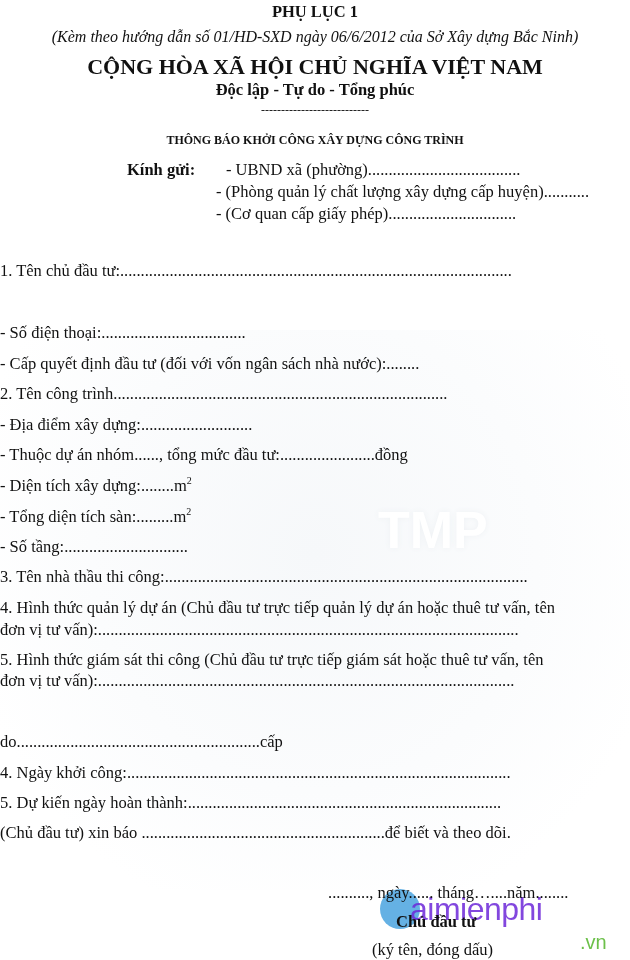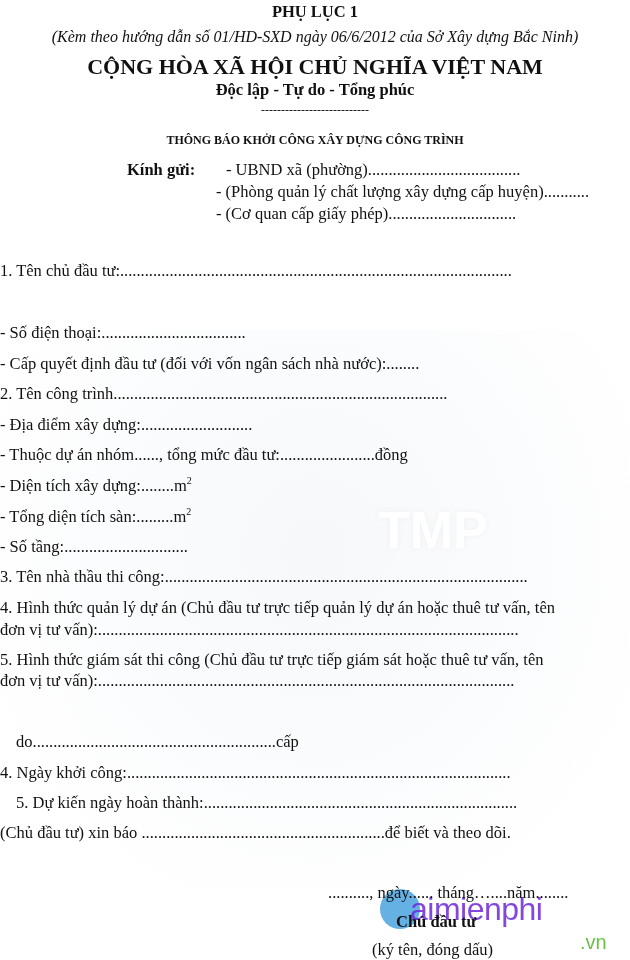--- a/index.html
+++ b/index.html
@@ -107,23 +107,23 @@
   <div class="line" style="top:415px;left:0;">- Địa điểm xây dựng:...........................</div>
   <div class="line" style="top:445px;left:0;">- Thuộc dự án nhóm......, tổng mức đầu tư:.......................đồng</div>
   <div class="line" style="top:476px;left:0;"><span>- Diện tích xây dựng:........m</span><sup>2</sup></div>
   <div class="line" style="top:507px;left:0;"><span>- Tổng diện tích sàn:.........m</span><sup>2</sup></div>
   <div class="line" style="top:537px;left:0;">- Số tầng:..............................</div>
   <div class="line" style="top:567px;left:0;">3. Tên nhà thầu thi công:........................................................................................</div>
   <div class="line" style="top:598px;left:0;">4. Hình thức quản lý dự án (Chủ đầu tư trực tiếp quản lý dự án hoặc thuê tư vấn, tên</div>
   <div class="line" style="top:620px;left:0;">đơn vị tư vấn):......................................................................................................</div>
   <div class="line" style="top:650px;left:0;">5. Hình thức giám sát thi công (Chủ đầu tư trực tiếp giám sát hoặc thuê tư vấn, tên</div>
   <div class="line" style="top:671px;left:0;">đơn vị tư vấn):.....................................................................................................</div>
-  <div class="line" style="top:732px;left:0;padding-left:16px;">do...........................................................cấp</div>
+  <div class="line" style="top:732px;left:0;">do...........................................................cấp</div>
   <div class="line" style="top:763px;left:0;">4. Ngày khởi công:.............................................................................................</div>
-  <div class="line" style="top:793px;left:16px;text-align:center;">5. Dự kiến ngày hoàn thành:............................................................................</div>
+  <div class="line" style="top:793px;left:0;text-align:center;">5. Dự kiến ngày hoàn thành:............................................................................</div>
   <div class="line" style="top:823px;left:0;">(Chủ đầu tư) xin báo ...........................................................để biết và theo dõi.</div>
 
   <div class="wm-logo">
     <div class="T"></div>
     <div class="word">aimienphi</div>
     <div class="vn">.vn</div>
   </div>
 
   <div class="line" style="top:883px;left:320px;margin-left:8px;">.........., ngày...... tháng…....năm........</div>
   <div class="line bold" style="top:912px;left:396px;">Chủ đầu tư</div>

